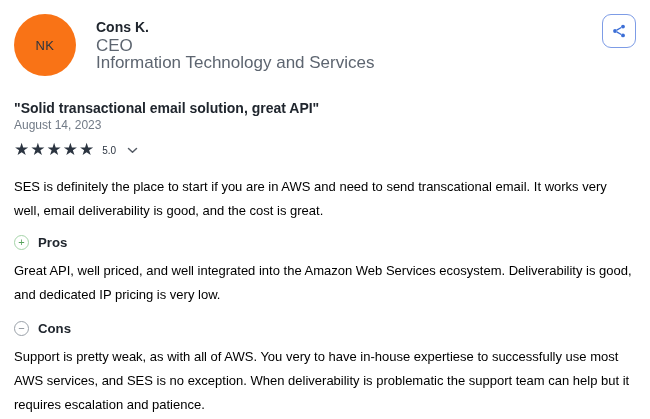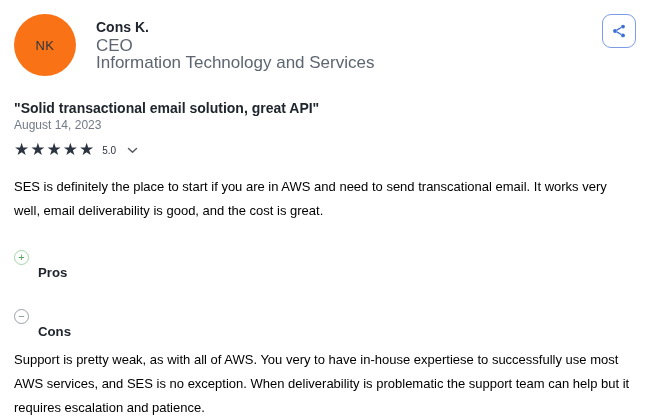--- a/index.html
+++ b/index.html
@@ -44,21 +44,21 @@
   .section-header { display: flex; align-items: center; gap: 9px; }
   .section-header.pros { margin-top: 12px; }
   .section-header.cons { margin-top: 14px; }
   .pm-icon {
     width: 15px; height: 15px; border-radius: 50%;
     display: flex; align-items: center; justify-content: center;
     font-size: 11px; line-height: 1; font-weight: 400;
   }
   .pm-icon.plus { border: 1.2px solid #a5d4a9; color: #57a35d; }
   .pm-icon.minus { border: 1.2px solid #9aa1a9; color: #7d848d; }
-  .section-label { font-size: 13.2px; font-weight: 700; color: #20262e; margin-top: 30px; }
+  .section-label { font-size: 13.2px; font-weight: 700; color: #20262e; }
   .section-text { margin-top: 9px; }
 </style>
 </head>
 <body>
 
 <div class="card">
 
   <div class="header">
     <div class="avatar">
       <span>NK</span>
@@ -95,20 +95,21 @@
       </span>
     </button>
   </div>
 
   <p class="para">SES is definitely the place to start if you are in AWS and need to send transcational email. It works very well, email deliverability is good, and the cost is great.</p>
 
   <div class="section-header pros">
     <span class="pm-icon plus">+</span>
     <span class="section-label">Pros</span>
   </div>
+  <p class="para section-text">Great API, well priced, and well integrated into the Amazon Web Services ecosystem. Deliverability is good, and dedicated IP pricing is very low.</p>
 
   <div class="section-header cons">
     <span class="pm-icon minus">−</span>
     <span class="section-label">Cons</span>
   </div>
   <p class="para section-text">Support is pretty weak, as with all of AWS. You very to have in-house expertiese to successfully use most AWS services, and SES is no exception. When deliverability is problematic the support team can help but it requires escalation and patience.</p>
 
 </div>
 
 </body></html>

